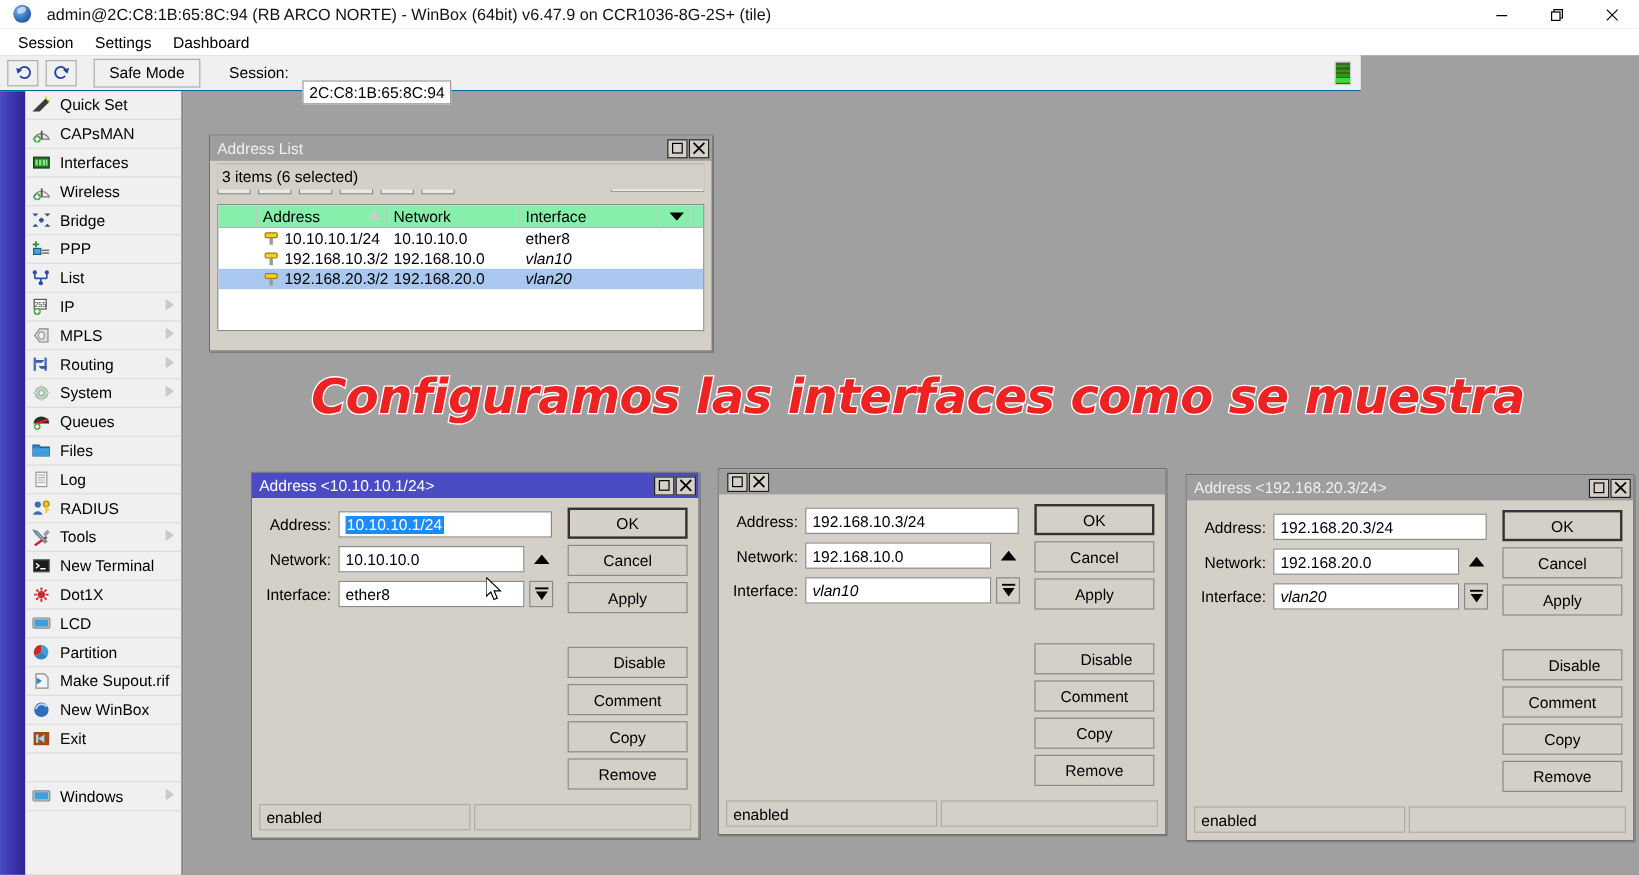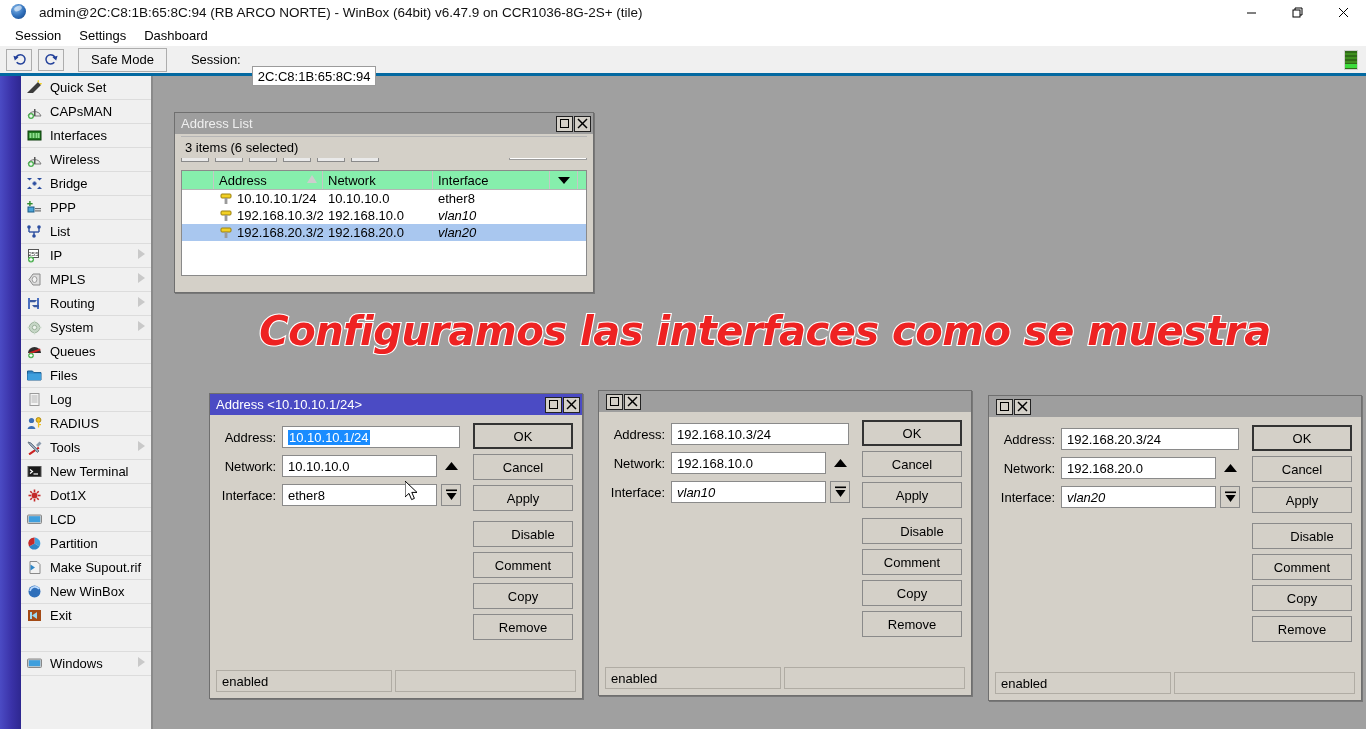--- a/index.html
+++ b/index.html
@@ -36,22 +36,22 @@
 
   
   #menubar{
     position:absolute; left:0; top:24px; width:1366px; height:22px;
     background:#ffffff; display:flex; align-items:center; padding-left:6px;
   }
   #menubar .mi{ padding:2px 9px; font-size:13px; color:#000; }
 
   
   #toolbar{
-    position:absolute; left:0; top:46px; width:1366px; height:30px;
-    background:#f0f0f0; border-bottom:3px solid #0369a1;
+    position:absolute; left:0; top:46px; width:1134px; height:30px;
+    background:#f0f0f0; border-bottom:1px solid #0369a1;
     display:flex; align-items:center; padding-left:6px; gap:6px;
   }
   .tbtn{
     width:26px; height:22px; background:#f0f0f0; border:1px solid #adadad;
     display:flex; align-items:center; justify-content:center; font-size:13px; color:#1b3f7a;
   }
   #safe-mode{
     height:24px; background:#f0f0f0; border:1px solid #adadad; padding:0 12px;
     display:flex; align-items:center; font-size:13px; color:#000; margin-left:8px;
   }
@@ -173,21 +173,21 @@
     width:20px; height:22px; background:#d4d0c8; border:1px solid #8a8a8a;
     display:flex; align-items:center; justify-content:center; margin-left:4px;
   }
   .ad-btns{ position:absolute; right:9px; top:8px; width:100px; }
   .ad-btn{
     width:100px; height:26px; background:#d4d0c8; border:1px solid #8a8a8a;
     display:flex; align-items:center; justify-content:center; font-size:13px; color:#000;
     margin-bottom:5px;
   }
   .ad-btn.primary{ border:2px solid #333; }
-  .ad-btn.gap{ margin-top:10px;padding-left:20px; }
+  .ad-btn.gap{ margin-top:28px;padding-left:20px; }
   .ad-status{
     position:absolute; left:6px; bottom:6px; right:6px; height:22px; display:flex;
   }
   .ad-status .s1{
     width:176px; background:#d4d0c8; border:1px solid #b0aca4;
     display:flex; align-items:center; padding-left:5px; font-size:13px; color:#000;
   }
   .ad-status .s2{ flex:1; background:#d4d0c8; border:1px solid #b0aca4; margin-left:3px; }
 
   
@@ -810,20 +810,21 @@
 
     <div class="ad-status">
       <div class="s1">enabled</div>
       <div class="s2"></div>
     </div>
   </div>
 </div>
 
 <div class="wb-win addr-dlg" style="left:988px; top:395px;">
   <div class="wb-title inactive">
+    <span class="ttl">Address &lt;192.168.20.3/24&gt;</span>
     <span class="wb-tbtns">
       <span class="wb-tbtn max">
           <span class="sq"></span>
         </span>
       <span class="wb-tbtn">
         <svg width="11" height="11" viewBox="0 0 11 11">
             <line x1="1" y1="1" x2="10" y2="10" stroke="#000" stroke-width="1.5"></line>
             <line x1="10" y1="1" x2="1" y2="10" stroke="#000" stroke-width="1.5"></line>
           </svg>
       </span>

